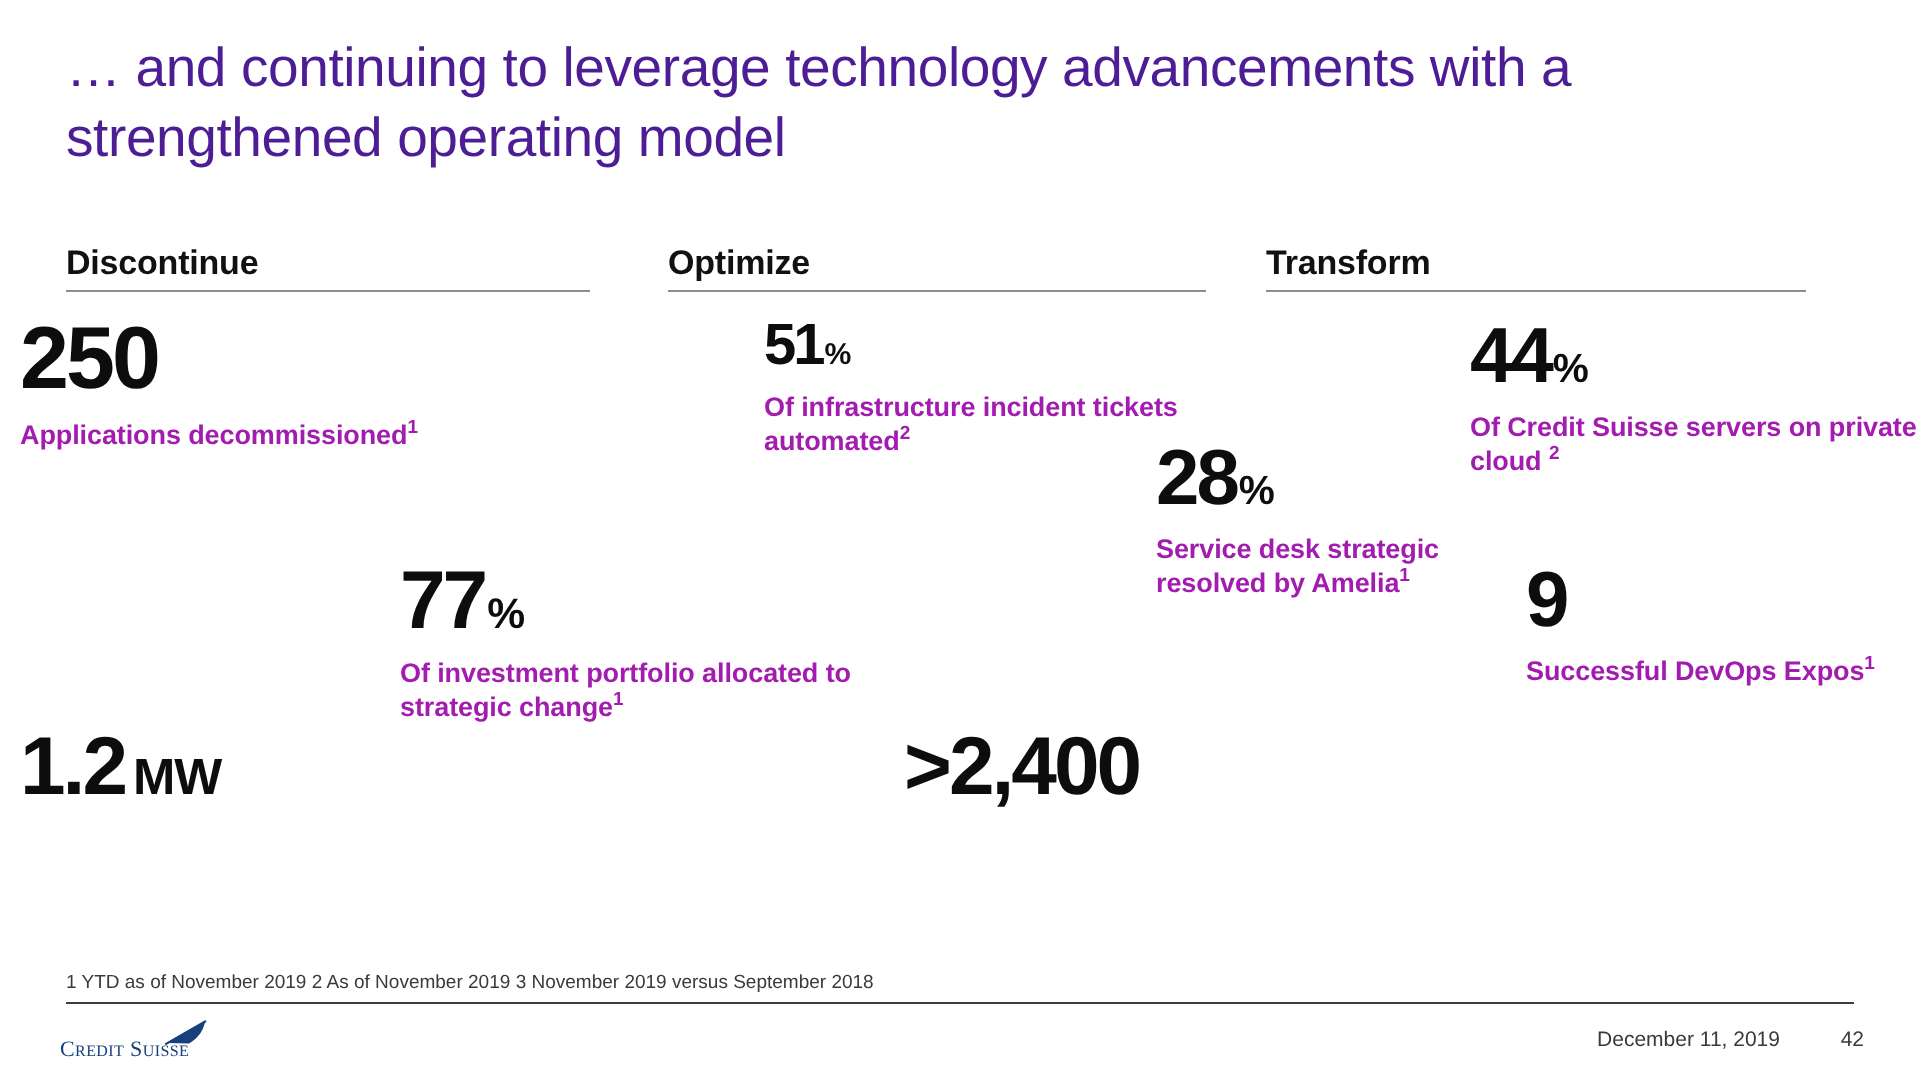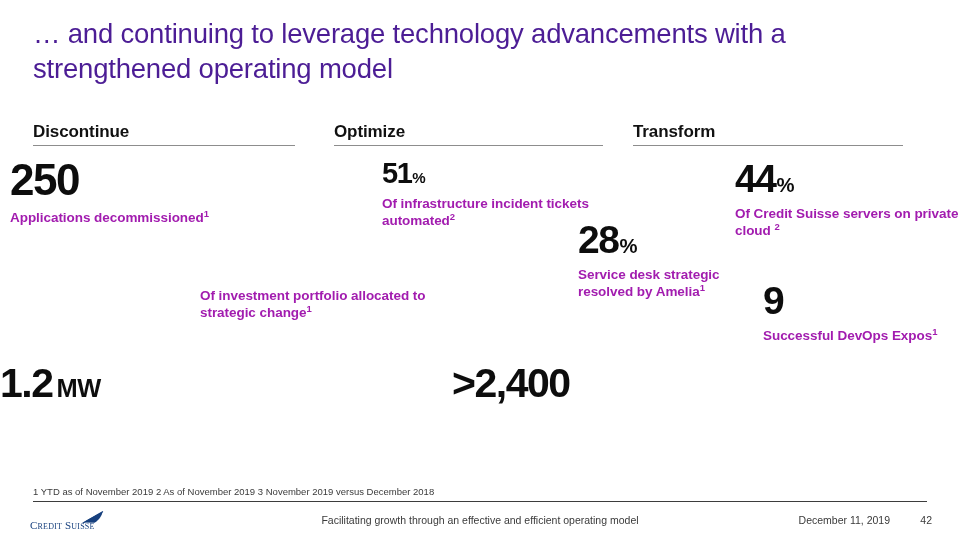--- a/index.html
+++ b/index.html
@@ -89,21 +89,21 @@
     line-height: 0;
   }
 
   
   .s-250  { left: 10px;  top: 158px; width: 262px; }
   .s-250 .value { font-size: 44px; }
 
   .s-77   { left: 200px; top: 280px; width: 282px; }
   .s-77 .value { font-size: 41px; }
 
-  .s-12mw { left: 0;  top: 363px; width: 242px; }
+  .s-12mw { left: 10px;  top: 363px; width: 242px; }
   .s-12mw .value { font-size: 41px; }
 
   .s-51   { left: 382px; top: 159px; width: 222px; }
   .s-51 .value { font-size: 29px; }
 
   .s-2400 { left: 452px; top: 363px; width: 242px; }
   .s-2400 .value { font-size: 41px; }
 
   .s-28   { left: 578px; top: 220px; width: 196px; }
   .s-28 .value { font-size: 39px; }
@@ -211,20 +211,23 @@
 <div class="stat s-250">
   <div class="value">
     <span>250</span>
   </div>
   <div class="caption">
     <span>Applications decommissioned</span><sup>1</sup>
   </div>
 </div>
 
 <div class="stat s-77">
+  <div class="value">
+    <span>77</span><span class="unit">%</span>
+  </div>
   <div class="caption">
     <span>Of investment portfolio allocated to strategic change</span><sup>1</sup>
   </div>
 </div>
 
 <div class="stat s-12mw">
   <div class="value">
     <span>1.2</span><span class="unit-mw">MW</span>
   </div>
 </div>
@@ -267,30 +270,29 @@
     <span>9</span>
   </div>
   <div class="caption">
     <span>Successful DevOps Expos</span><sup>1</sup>
   </div>
 </div>
 
 <div class="footnotes">
   <span class="fn">1 YTD as of November 2019</span>
   <span class="fn">2 As of November 2019</span>
-  <span class="fn">3 November 2019 versus December 2018</span>
+  <span class="fn">3 November 2019 versus September 2018</span>
 </div>
 
 <div class="footer-rule"></div>
 <div class="footer">
   <div class="logo">
     <span class="sail">
       <svg width="22" height="13" viewBox="0 0 22 13" aria-hidden="true">
         <path d="M1.5 11.5 C5 9 13 5 20.5 0.8 C20 4.5 17.5 9 12.5 11.8 Z" fill="#17407e"></path>
         <path d="M0.6 12.2 L21 0.5" stroke="#17407e" stroke-width="1.1" fill="none"></path>
       </svg>
     </span>
     <span class="logo-text">Credit Suisse</span>
   </div>
-  <div class="footer-center">Facilitating growth through an effective and efficient operating model</div>
   <div class="footer-date">December 11, 2019</div>
   <div class="footer-page">42</div>
 </div>
 
 </body></html>

